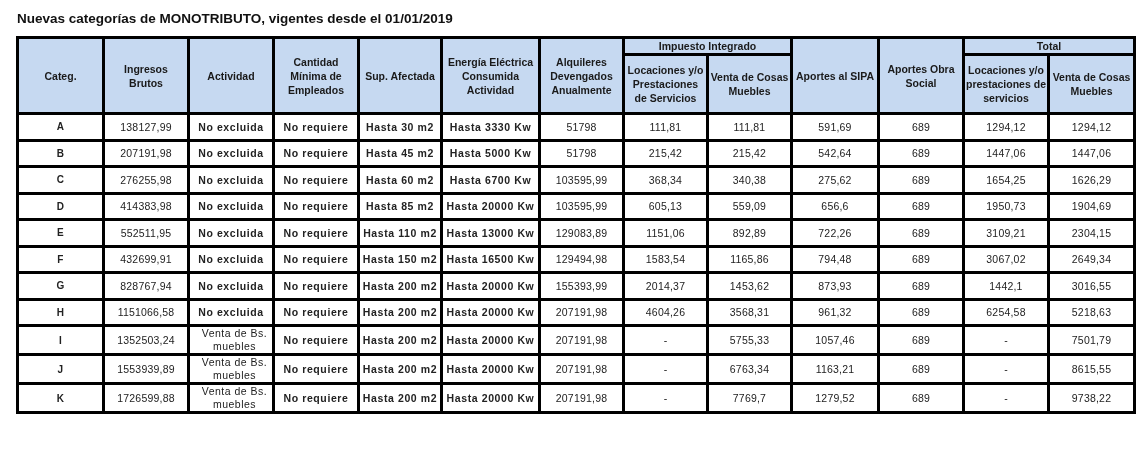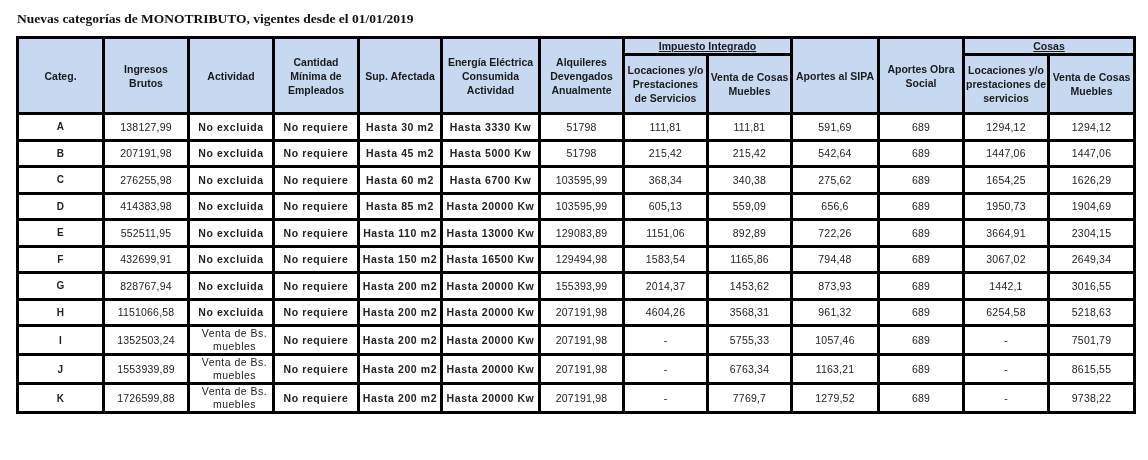--- a/index.html
+++ b/index.html
@@ -1,21 +1,21 @@
 <!DOCTYPE html>
 <html><head>
 <meta charset="utf-8">
 <style>
   html, body { margin: 0; padding: 0; background: #ffffff; }
   body { width: 1148px; height: 460px; position: relative; overflow: hidden; font-family: "Liberation Sans", sans-serif; color: #1a1a1a; }
-  .title { position: absolute; left: 17px; top: 11px; font-family: Liberation Serif, serif; font-weight: bold; font-size: 13.5px; color: #111; letter-spacing: 0; }
+  .title { position: absolute; left: 17px; top: 11px; font-family: Liberation Sans, sans-serif; font-weight: bold; font-size: 13.5px; color: #111; letter-spacing: 0; }
   table.mono { position: absolute; left: 16px; top: 36px; border-collapse: collapse; table-layout: fixed; width: 1117px; }
   table.mono th, table.mono td { border: 3px solid #000; text-align: center; vertical-align: middle; padding: 0 1px; overflow: hidden; }
   table.mono th { background: #c6d9f1; font-weight: bold; font-size: 10.5px; line-height: 14px; color: #1a1a1a; }
-  table.mono th.grp { height: 14px; text-decoration: underline; }
+  table.mono th.grp { height: 14px; }
   table.mono thead tr.h1 { height: 17px; }
   table.mono thead tr.h2 { height: 59px; }
   table.mono tbody tr { height: 26.5px; }
   table.mono td { font-size: 10.5px; color: #222; background: #fff; letter-spacing: 0.2px; }
   table.mono td.cat { font-weight: bold; font-size: 10px; }
   table.mono td.wrap { font-size: 10.5px; line-height: 13px; letter-spacing: 0.5px; padding-left: 8px; }
   table.mono td.sp { letter-spacing: 0.6px; font-weight: bold; }
 </style>
 </head>
 <body>
@@ -43,21 +43,21 @@
       <th rowspan="2">Categ.</th>
       <th rowspan="2">Ingresos Brutos</th>
       <th rowspan="2">Actividad</th>
       <th rowspan="2">Cantidad Mínima de Empleados</th>
       <th rowspan="2">Sup. Afectada</th>
       <th rowspan="2">Energía Eléctrica Consumida Actividad</th>
       <th rowspan="2">Alquileres Devengados Anualmente</th>
       <th colspan="2" class="grp">Impuesto Integrado</th>
       <th rowspan="2">Aportes al SIPA</th>
       <th rowspan="2">Aportes Obra Social</th>
-      <th colspan="2" class="grp">Cosas</th>
+      <th colspan="2" class="grp">Total</th>
     </tr>
     <tr class="h2">
       <th>Locaciones y/o Prestaciones de Servicios</th>
       <th>Venta de Cosas Muebles</th>
       <th>Locaciones y/o prestaciones de servicios</th>
       <th>Venta de Cosas Muebles</th>
     </tr>
   </thead>
   <tbody id="tbody">
       <tr>
@@ -125,21 +125,21 @@
         <td>552511,95</td>
         <td class="sp">No excluida</td>
         <td class="sp">No requiere</td>
         <td class="sp">Hasta 110 m2</td>
         <td class="sp">Hasta 13000 Kw</td>
         <td>129083,89</td>
         <td>1151,06</td>
         <td>892,89</td>
         <td>722,26</td>
         <td>689</td>
-        <td>3664,91</td>
+        <td>3109,21</td>
         <td>2304,15</td>
       </tr>
       <tr>
         <td class="cat">F</td>
         <td>432699,91</td>
         <td class="sp">No excluida</td>
         <td class="sp">No requiere</td>
         <td class="sp">Hasta 150 m2</td>
         <td class="sp">Hasta 16500 Kw</td>
         <td>129494,98</td>

